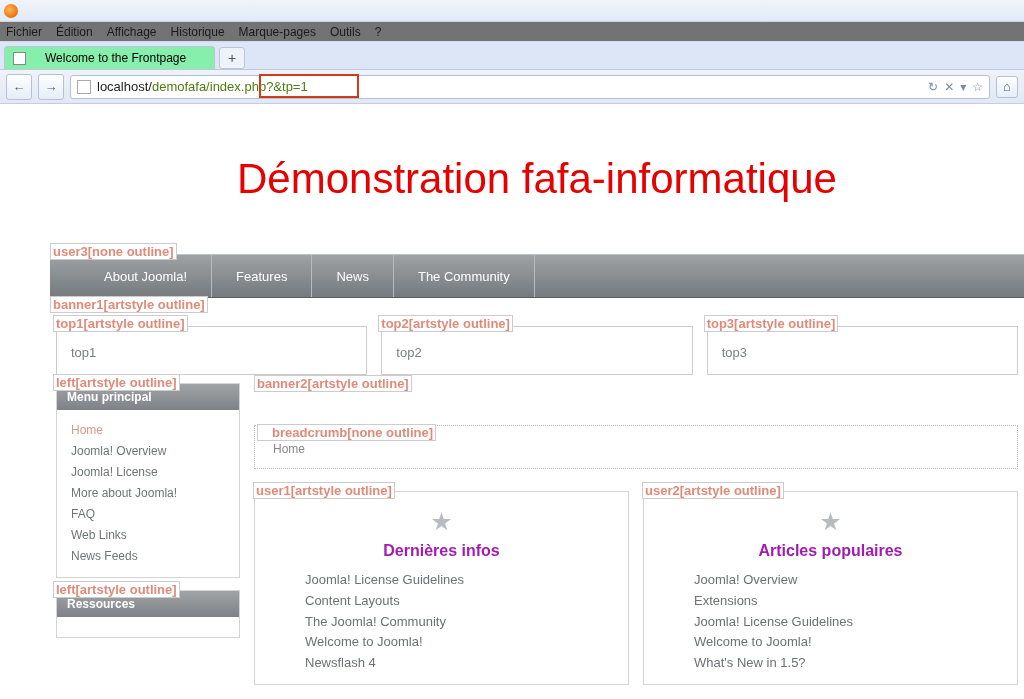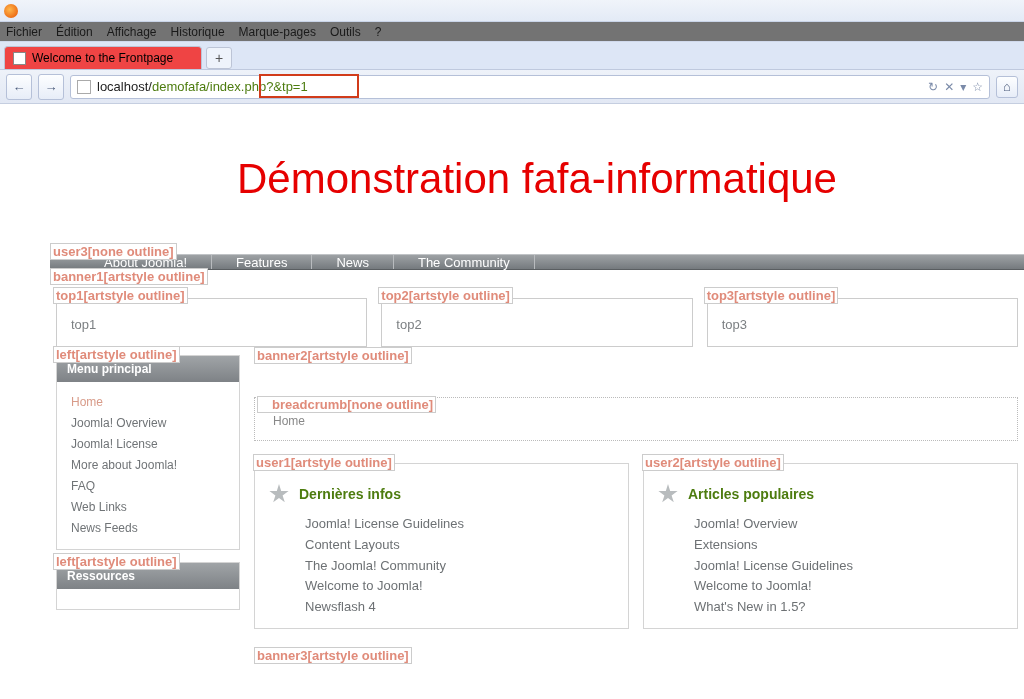--- a/index.html
+++ b/index.html
@@ -7,21 +7,21 @@
 
 
 .titlebar { background: linear-gradient(#f0f4fa, #e3eaf6); height: 22px; display: flex; align-items: center; padding: 0 4px; border-bottom: 1px solid #c9d4e8; }
 .titlebar .ff-icon { width: 14px; height: 14px; border-radius: 50%; background: radial-gradient(circle at 40% 40%, #ffb74d, #e65100); margin-right: 6px; }
 .titlebar .title { font-size: 12px; color: #222; }
 
 .menubar { background: #737373; height: 20px; display: flex; align-items: center; padding: 0 6px; gap: 14px; border-bottom: 1px solid #d0d9ec; color: #1a1a1a; font-size: 12px; }
 .menubar span { cursor: default; }
 
 .tabstrip { background: #dde6f6; height: 28px; display: flex; align-items: flex-end; padding: 0 4px; border-bottom: 1px solid #bfc9de; }
-.tab { background: #ef4444; border: 1px solid #bcc4d6; border-bottom: none; border-radius: 4px 4px 0 0; padding: 4px 28px 4px 8px; display: flex; align-items: center; gap: 6px; font-size: 12px; position: relative; }
+.tab { background: #86efac; border: 1px solid #bcc4d6; border-bottom: none; border-radius: 4px 4px 0 0; padding: 4px 28px 4px 8px; display: flex; align-items: center; gap: 19px; font-size: 12px; position: relative; }
 .tab .page-icon { width: 13px; height: 13px; border: 1px solid #888; background: #fff; }
 .newtab { width: 26px; height: 22px; margin-left: 4px; border: 1px solid #bcc4d6; border-radius: 3px; background: #eef3fb; color: #555; display:flex; align-items:center; justify-content:center; font-size: 14px; }
 
 .navbar { background: linear-gradient(#eef2f9, #e2e8f4); height: 34px; display: flex; align-items: center; padding: 0 6px; gap: 6px; border-bottom: 1px solid #c5cee0; }
 .navbtn { width: 26px; height: 26px; border: 1px solid #b5c0d8; border-radius: 3px; background: linear-gradient(#fdfeff,#e7edf8); display:flex; align-items:center; justify-content:center; color:#4a5a7a; font-size: 13px; }
 .urlbox { flex: 1; height: 24px; background: #fff; border: 1px solid #b5c0d8; border-radius: 3px; display:flex; align-items:center; padding: 0 6px; gap:6px; position: relative; }
 .page-icon-sm { width:14px; height:14px; border:1px solid #aaa; background:#fff; }
 .urltext { font-size: 13px; }
 .urltext .grey { color: #4d7c0f; }
 .urltext .dark { color: #222; }
@@ -30,21 +30,21 @@
 .navside .navbtn { width:22px; height:22px; }
 
 
 .viewport { position: relative; background: #fff; height: calc(699px - 22px - 20px - 28px - 34px); padding: 0 0 0 50px; }
 .banner-header { height: 150px; display:flex; align-items:center; justify-content:center; }
 .banner-header h1 { font-family: Arial, sans-serif; font-size: 42px; font-weight: normal; color: #e60000; }
 .cursor-arrow { position:absolute; font-size:18px; color:#333; }
 
 .tpl-label { position:absolute; color:#e08b7a; font-size:13px; font-weight:bold; background:#fff; border:1px solid #ccc; padding:0 2px; z-index:10; white-space:nowrap; }
 
-.topnav { background: linear-gradient(#9ea2a5,#757a7e); height: 16px; display:flex; align-items:center; padding-left: 30px; color:#fff; font-size:13px; position:relative; border-top:1px solid #c0c3c6; border-bottom:1px solid #5a5e61; }
+.topnav { background: linear-gradient(#9ea2a5,#757a7e); height: 44px; display:flex; align-items:center; padding-left: 30px; color:#fff; font-size:13px; position:relative; border-top:1px solid #c0c3c6; border-bottom:1px solid #5a5e61; }
 .topnav .navitem { padding: 0 24px; border-right:1px solid #b8bbbe; height:100%; display:flex; align-items:center; }
 .topnav .navitem:first-child { color:#ddd; }
 
 .rowbanner { position:relative; height:18px; }
 
 .top-row { display:flex; gap:14px; padding: 10px 6px 8px 6px; }
 .top-box { flex:1; border:1px solid #ccc; padding: 18px 14px 14px 14px; position:relative; background:#fff; }
 .top-box .content { color:#7b7f82; font-size:13px; }
 
 .main-row { display:flex; gap:14px; padding: 0 6px; }
@@ -55,21 +55,21 @@
 .menu-list { list-style:none; }
 .menu-list li { color:#707477; font-size:12px; line-height:1.75; }
 .menu-list li.active { color:#d89b89; }
 
 .midcol { flex:1; display:flex; flex-direction:column; gap:22px; }
 .breadcrumb-box { border:1px dotted #bbb; padding:16px 18px 12px 18px; position:relative; margin-top:18px; }
 .breadcrumb-box .home { color:#888; font-size:12px; }
 
 .user-row { display:flex; gap:14px; }
 .user-box { flex:1; border:1px solid #d4d4d4; background:#fff; position:relative; padding: 14px 14px 10px 14px; }
-.user-box h3 { display:flex; align-items:center; gap:10px; color:#4d7c0f; font-size:14px; font-weight:bold; margin: 6px 0 10px 0; }
+.user-box h3 { display:flex; align-items:center; gap:10px; color:#a21caf; font-size:16px; font-weight:bold; margin: 6px 0 10px 0; flex-direction: column; }
 .burst { width:20px; height:20px; background:#b8bcbe; clip-path: polygon(50% 0,61% 35%,98% 35%,68% 57%,79% 91%,50% 70%,21% 91%,32% 57%,2% 35%,39% 35%); }
 .user-box ul { list-style:none; padding-left: 36px; }
 .user-box ul li { color:#6d7174; font-size:13px; line-height:1.6; }
 </style>
 </head>
 <body>
 
 <div class="titlebar">
   <div class="ff-icon"></div>
 </div>

